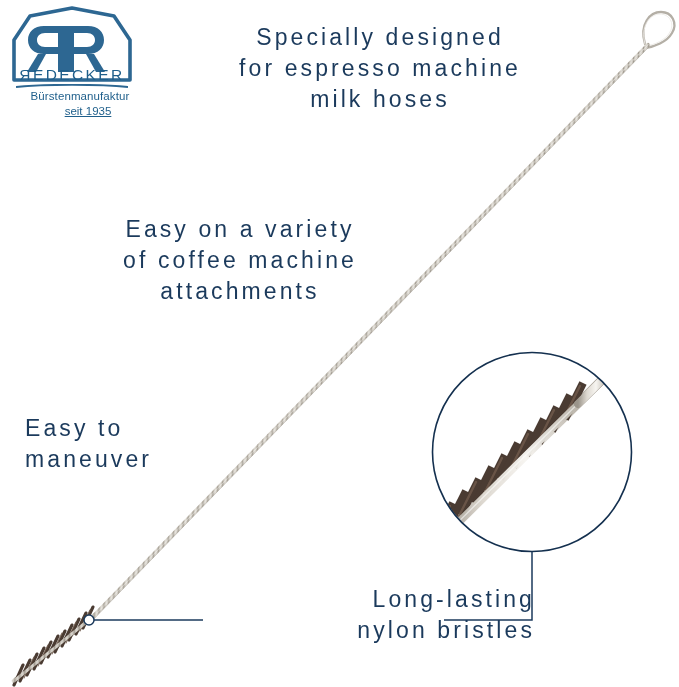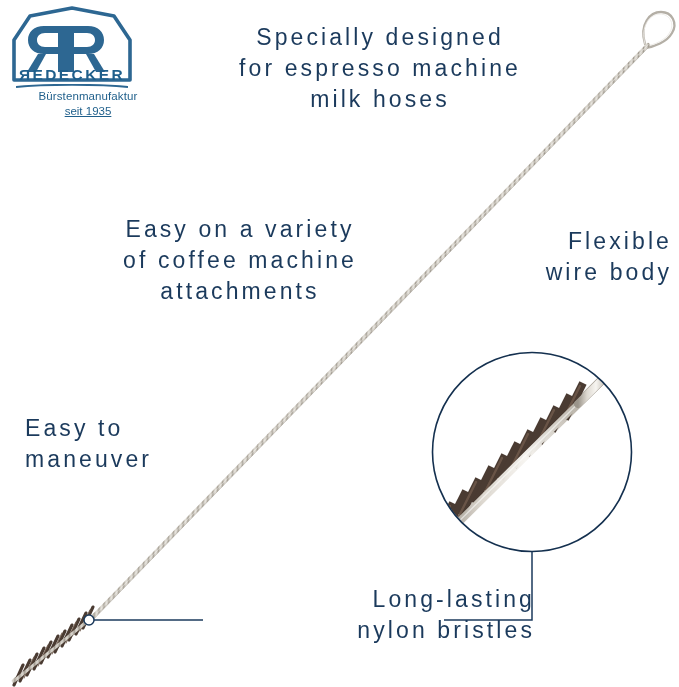--- a/index.html
+++ b/index.html
@@ -35,26 +35,26 @@
   }
   .logo-wordmark {
     position: absolute;
     left: 0;
     top: 62px;
     width: 128px;
     text-align: center;
     font-size: 15.5px;
     letter-spacing: 2.4px;
     color: #1f5f8b;
-    font-weight: 700;
+    font-weight: 400;
     white-space: nowrap;
   }
   .logo-sub1 {
     position: absolute;
-    left: 16px;
+    left: 8px;
     top: 86px;
     width: 128px;
     text-align: center;
     font-size: 11.5px;
     color: #1f5f8b;
     letter-spacing: 0.1px;
     white-space: nowrap;
   }
   .logo-sub2 {
     position: absolute;
@@ -292,22 +292,20 @@
   </div>
 
   <div class="callout" id="callout-espresso">Specially designed
 for espresso machine
 milk hoses</div>
 
   <div class="callout" id="callout-attachments">Easy on a variety
 of coffee machine
 attachments</div>
 
-  <div class="callout" id="callout-flexible">Flexible
-wire body</div>
 
   <div class="callout" id="callout-easy">Easy to
 maneuver</div>
 
   <div class="callout" id="callout-bristles">Long-lasting
 nylon bristles</div>
 
 </div>
 
 </body></html>

